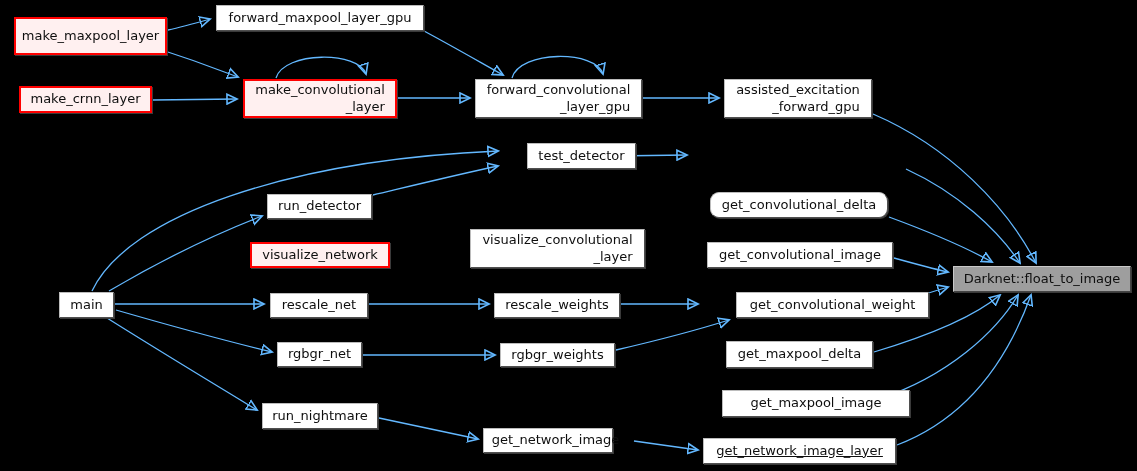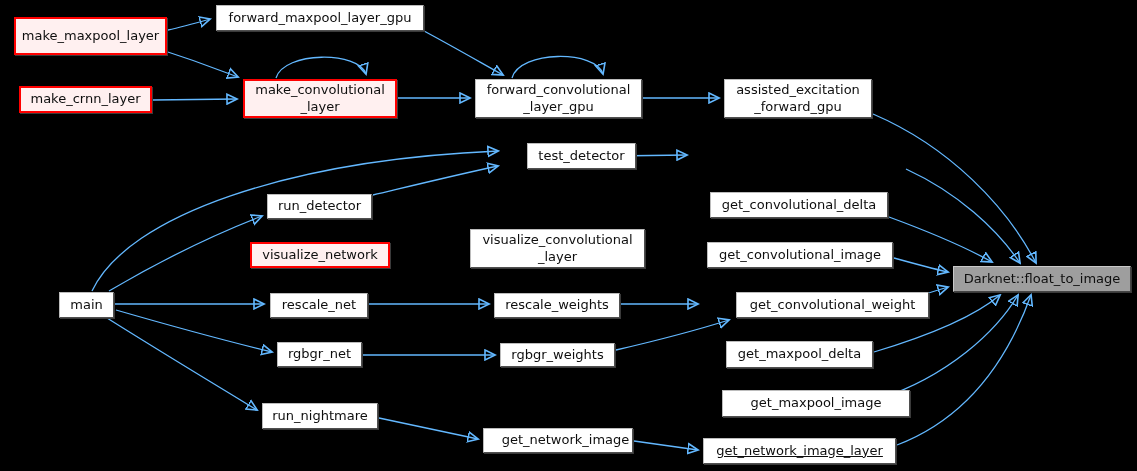--- a/index.html
+++ b/index.html
@@ -15,21 +15,21 @@
   .node{
     position:absolute;
     box-sizing:border-box;
     display:flex;align-items:center;justify-content:center;
     background:#ffffff;
     border:1px solid #bcbcbc;
     border-right-color:#4f4f4f;border-bottom-color:#4f4f4f;
     box-shadow:1px 1px 0 #3a3a3a;
     color:#0e0e0e;
     font-size:13px;line-height:1.3;
-    text-align:center;white-space:pre-line;
+    text-align:right;white-space:pre-line;
     cursor:default;
   }
   .node.red{
     border:2px solid #ff0000;
     background:#fff0f0;
   }
   .node.hl{
     background:#9e9e9e;
     border:1px solid #c9c9c9;
     border-right-color:#454545;border-bottom-color:#454545;
@@ -81,31 +81,31 @@
   <div class="node" style="left:216px;top:5px;width:208px;height:26px;">forward_maxpool_layer_gpu</div>
   <div class="node red" style="left:19px;top:86px;width:133px;height:27px;">make_crnn_layer</div>
   <div class="node red" style="left:243px;top:79px;width:154px;height:39px;">make_convolutional
 _layer</div>
   <div class="node" style="left:475px;top:79px;width:167px;height:39px;">forward_convolutional
 _layer_gpu</div>
   <div class="node" style="left:724px;top:79px;width:148px;height:39px;">assisted_excitation
 _forward_gpu</div>
   <div class="node" style="left:503px;top:143px;width:109px;height:26px;margin-left:24px;">test_detector</div>
   <div class="node" style="left:267px;top:194px;width:105px;height:25px;">run_detector</div>
-  <div class="node" style="left:710px;top:192px;width:178px;height:26px;">get_convolutional_delta</div>
+  <div class="node" style="left:710px;top:192px;width:178px;height:26px;border-radius:9px;">get_convolutional_delta</div>
   <div class="node red" style="left:250px;top:242px;width:140px;height:26px;">visualize_network</div>
   <div class="node" style="left:470px;top:229px;width:175px;height:39px;">visualize_convolutional
 _layer</div>
   <div class="node" style="left:707px;top:242px;width:186px;height:26px;">get_convolutional_image</div>
   <div class="node" style="left:59px;top:292px;width:55px;height:26px;">main</div>
   <div class="node" style="left:270px;top:293px;width:98px;height:25px;">rescale_net</div>
   <div class="node" style="left:494px;top:293px;width:126px;height:25px;">rescale_weights</div>
   <div class="node" style="left:736px;top:292px;width:193px;height:26px;">get_convolutional_weight</div>
   <div class="node" style="left:277px;top:342px;width:85px;height:25px;">rgbgr_net</div>
   <div class="node" style="left:500px;top:343px;width:115px;height:24px;">rgbgr_weights</div>
   <div class="node" style="left:726px;top:341px;width:147px;height:27px;">get_maxpool_delta</div>
   <div class="node" style="left:262px;top:403px;width:116px;height:26px;">run_nightmare</div>
   <div class="node" style="left:722px;top:390px;width:188px;height:27px;">get_maxpool_image</div>
-  <div class="node" style="left:483px;top:428px;width:150px;height:25px;padding-left:15px;">get_network_image</div>
+  <div class="node" style="left:483px;top:428px;width:130px;height:25px;padding-left:15px;">get_network_image</div>
   <div class="node" style="left:703px;top:438px;width:193px;height:26px;text-decoration:underline;">get_network_image_layer</div>
   <div class="node hl" style="left:953px;top:266px;width:178px;height:26px;">Darknet::float_to_image</div>
 
 </div>
 
 </body></html>

